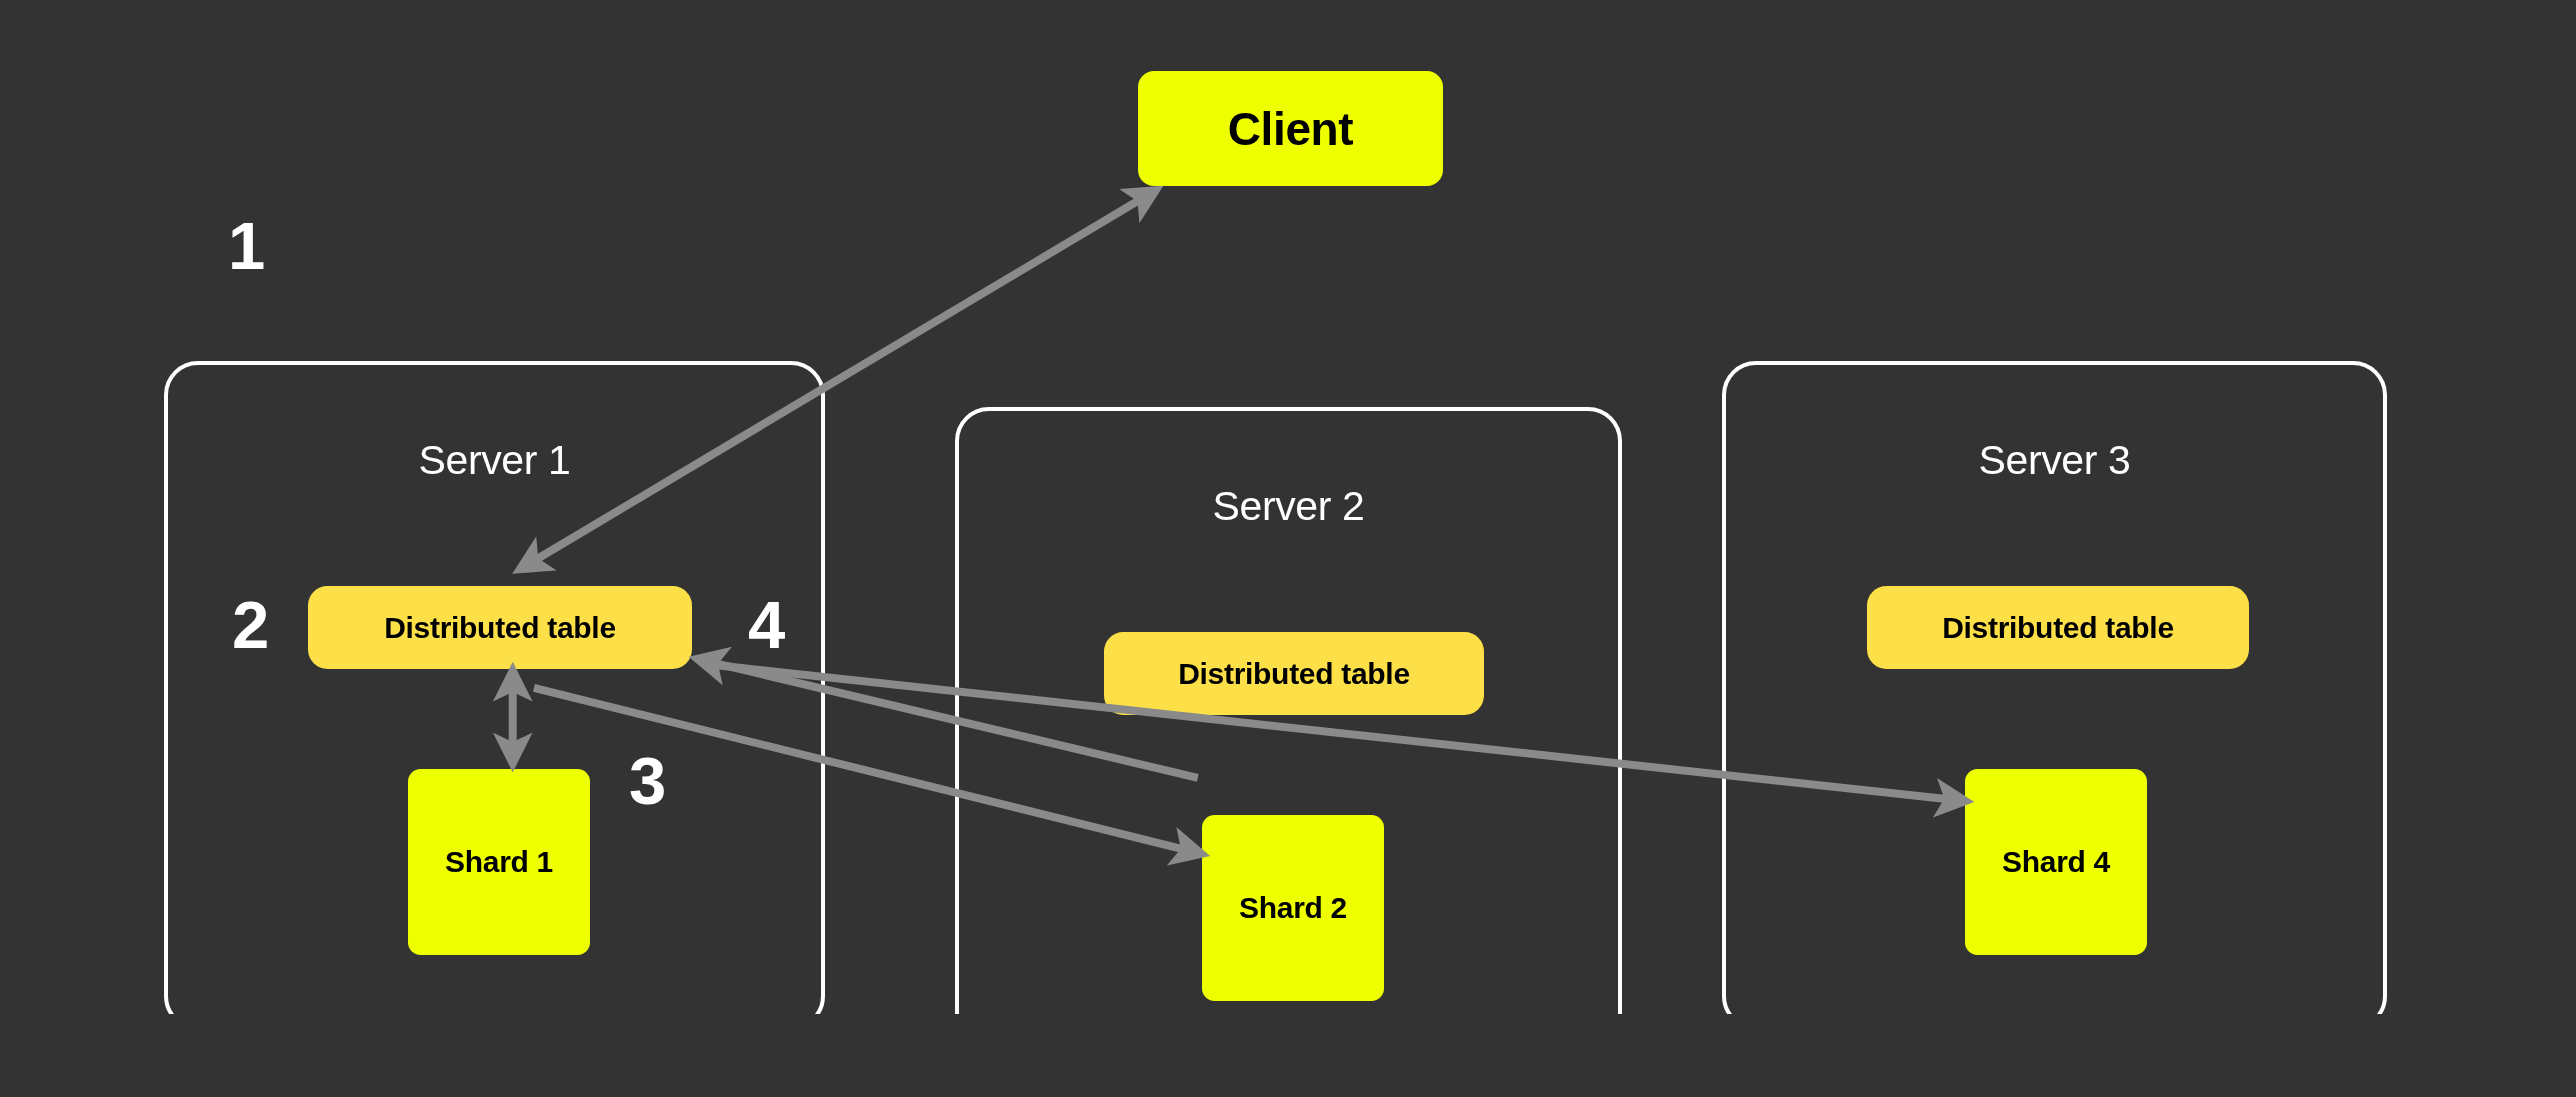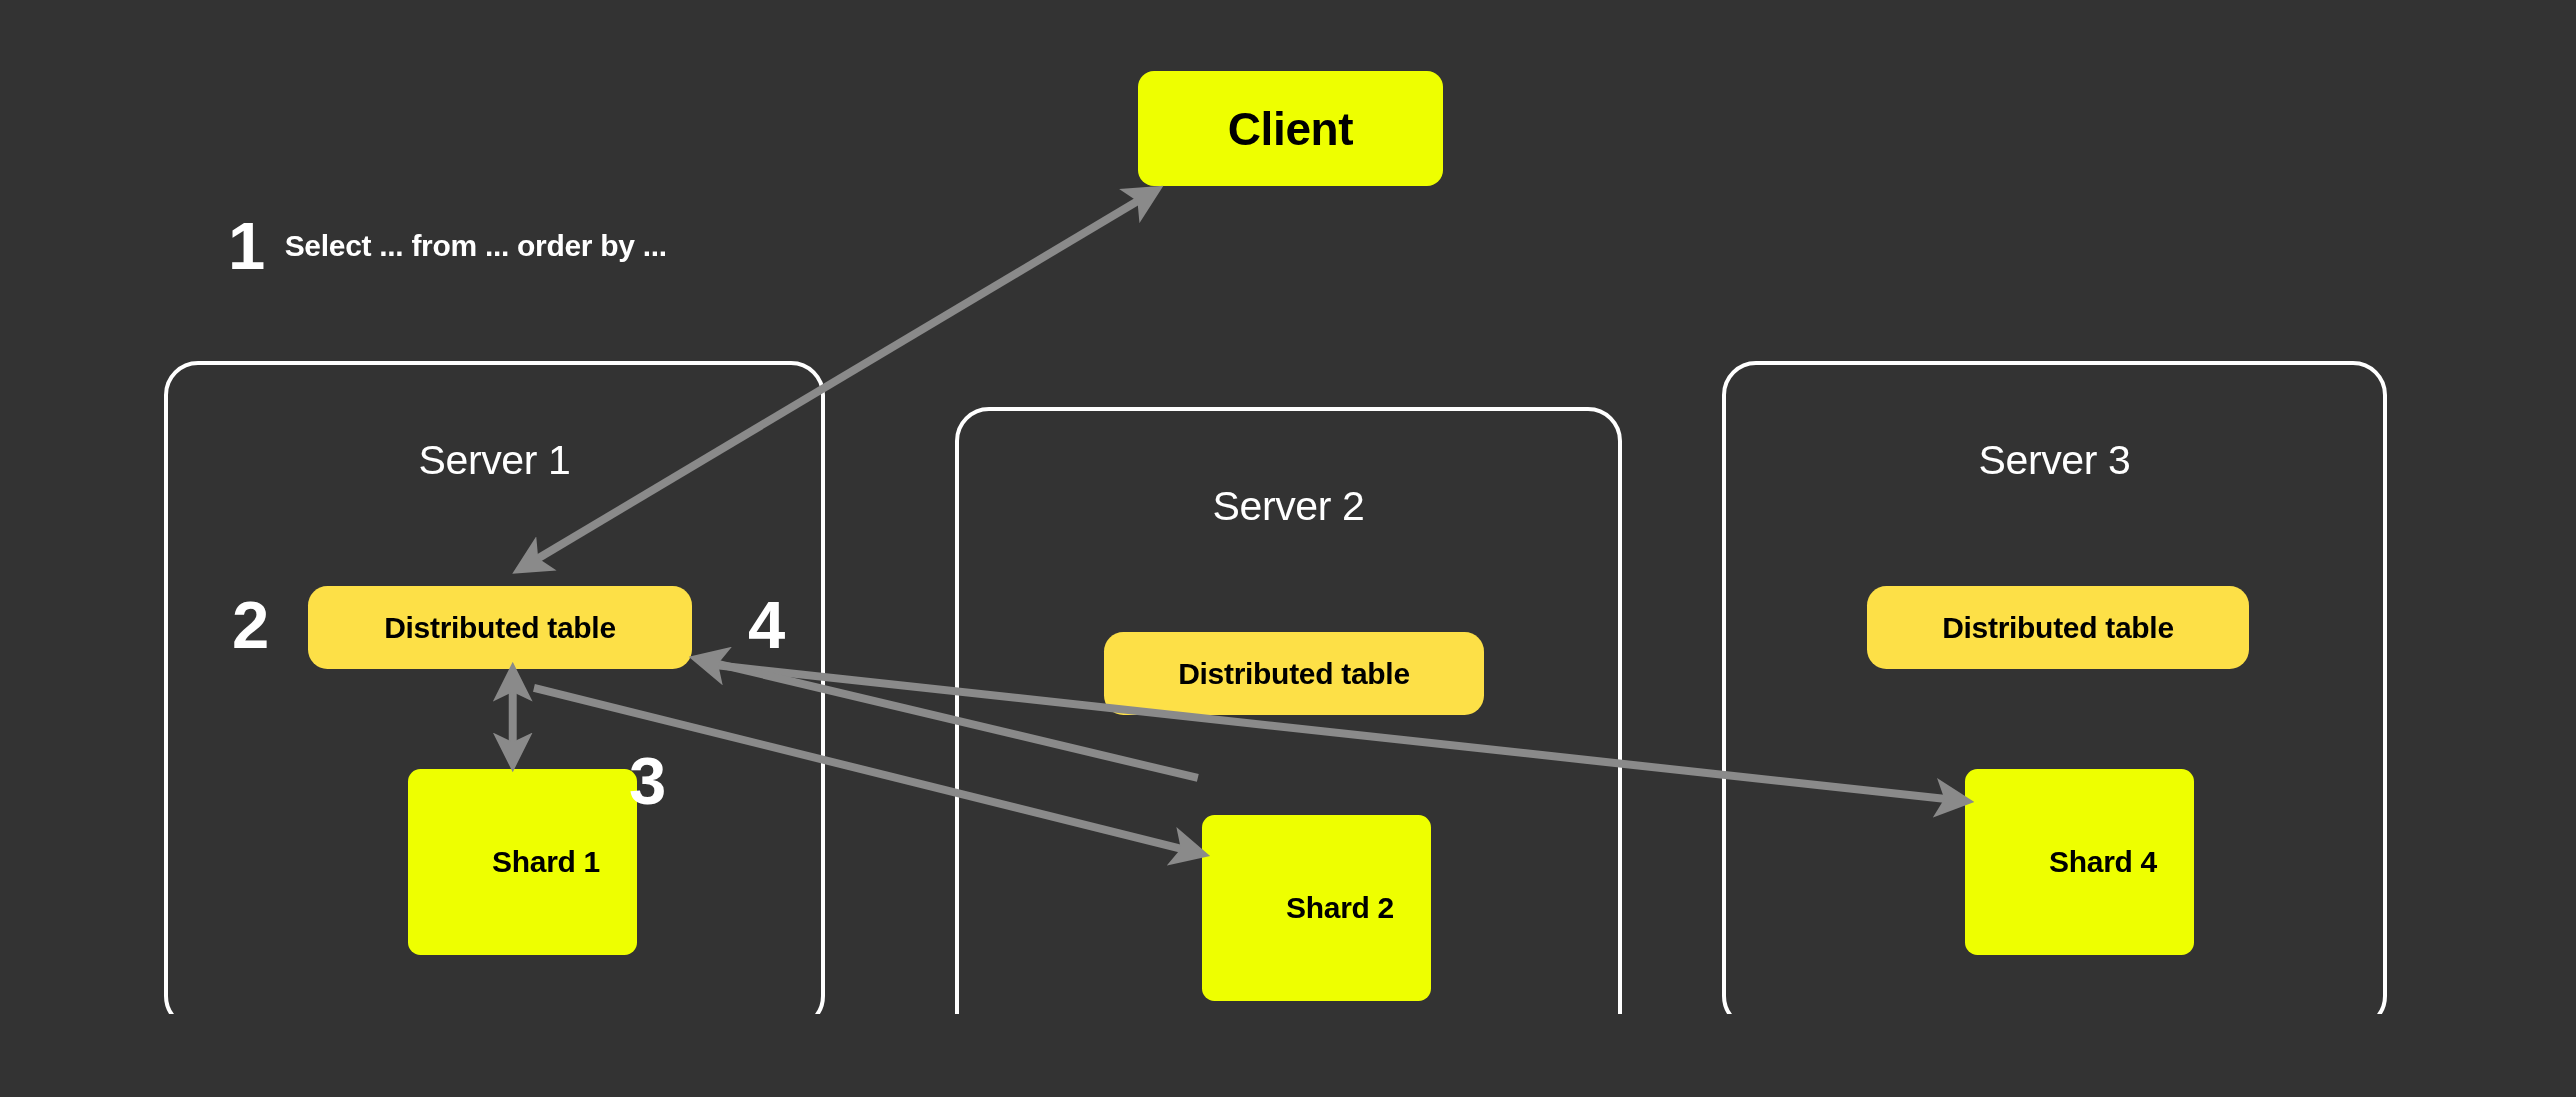--- a/index.html
+++ b/index.html
@@ -106,21 +106,20 @@
     height: 186px;
     background: #EEFF00;
     border-radius: 12.4px;
     display: flex;
     align-items: center;
     justify-content: center;
     color: #000000;
     font-size: 30px;
     font-weight: 700;
     letter-spacing: -0.3px;
-    padding-left: 47px;
   }
   #shard-1 { left: 240px; }
   #shard-2 { left: 243px; }
   #shard-3 { left: 239px; }
 
   
   .step-num {
     position: absolute;
     color: #FFFFFF;
     font-size: 67px;
@@ -145,21 +144,20 @@
 <body>
 
 <div id="stage">
 
   <div class="client-box">
     <span>Client</span>
   </div>
 
   <div class="step1-wrap">
     <span class="step1-num">1</span>
-    <span class="step1-text">Select ... from ... order by ...</span>
   </div>
 
   <div class="server-box" id="server-1">
     <div class="server-title">Server 1</div>
     <div class="dist-table" id="dist-1">
       <span>Distributed table</span>
     </div>
     <div class="shard-box" id="shard-1">
       <span>Shard 1</span>
     </div>

